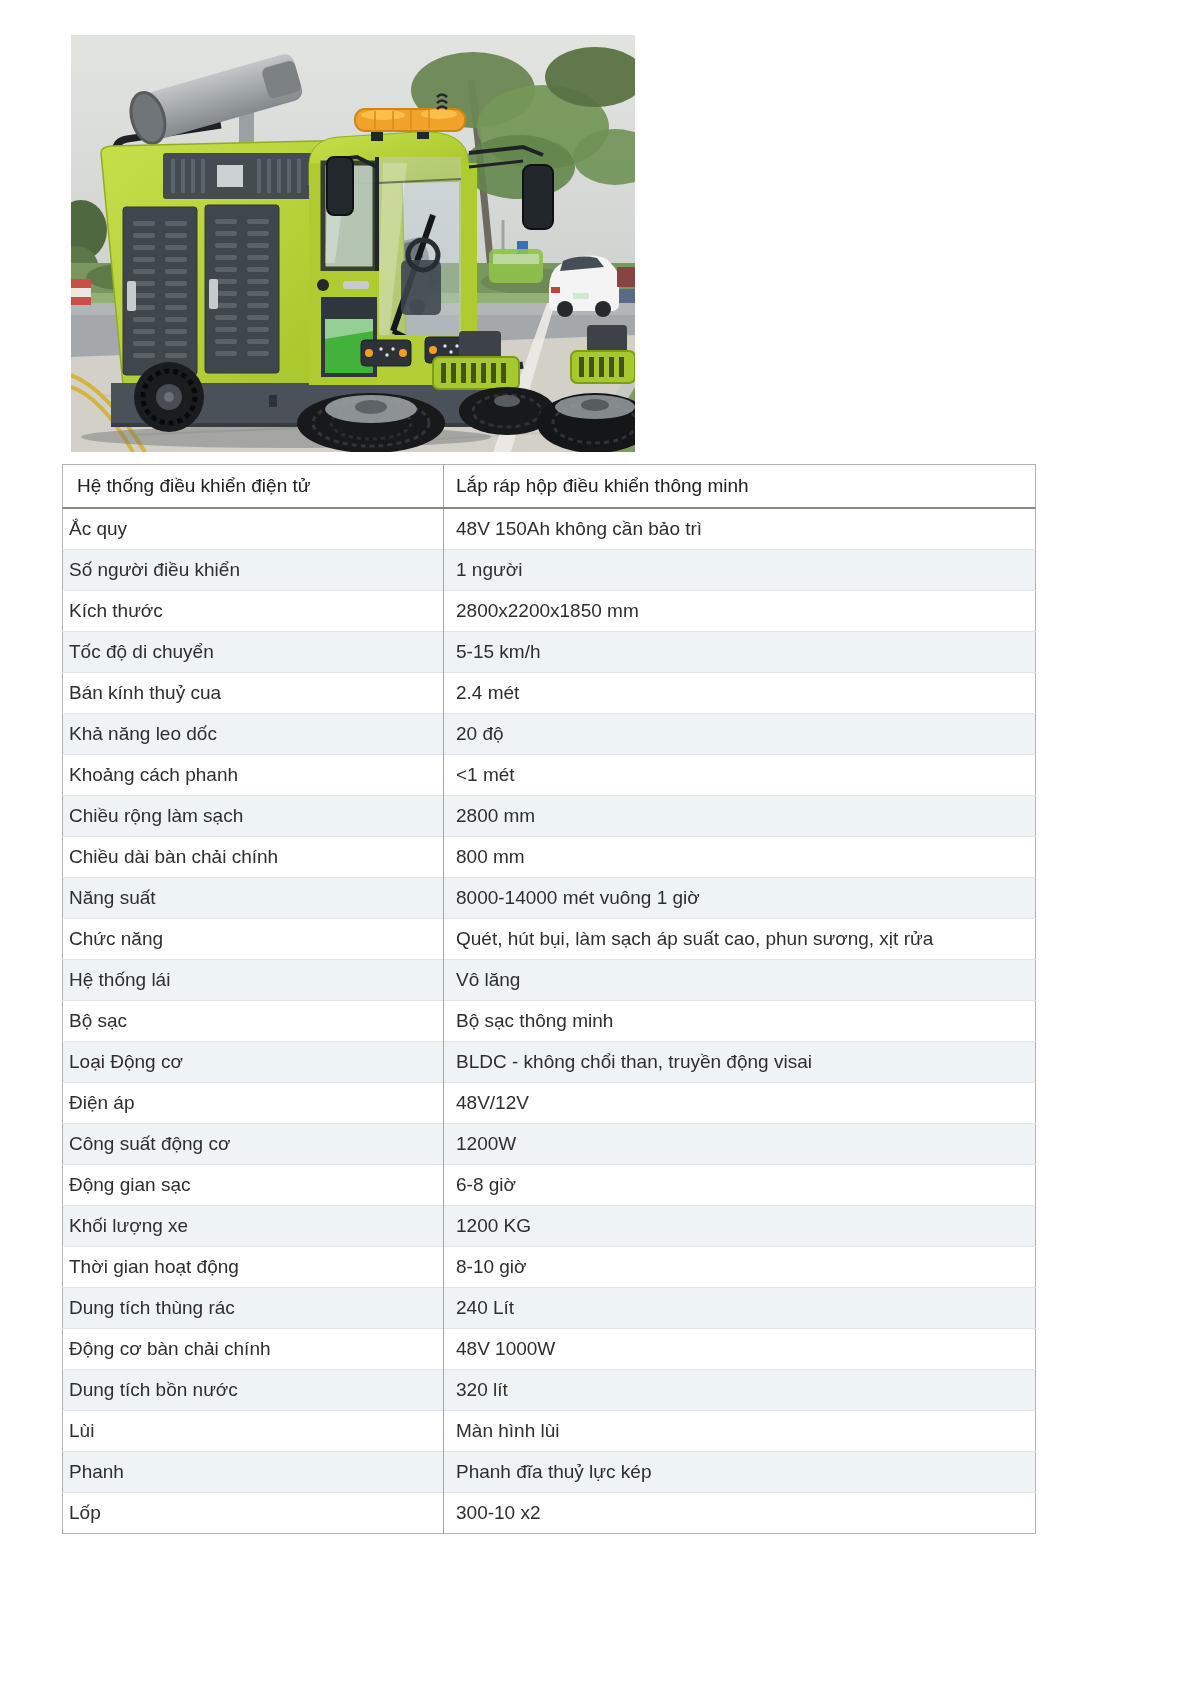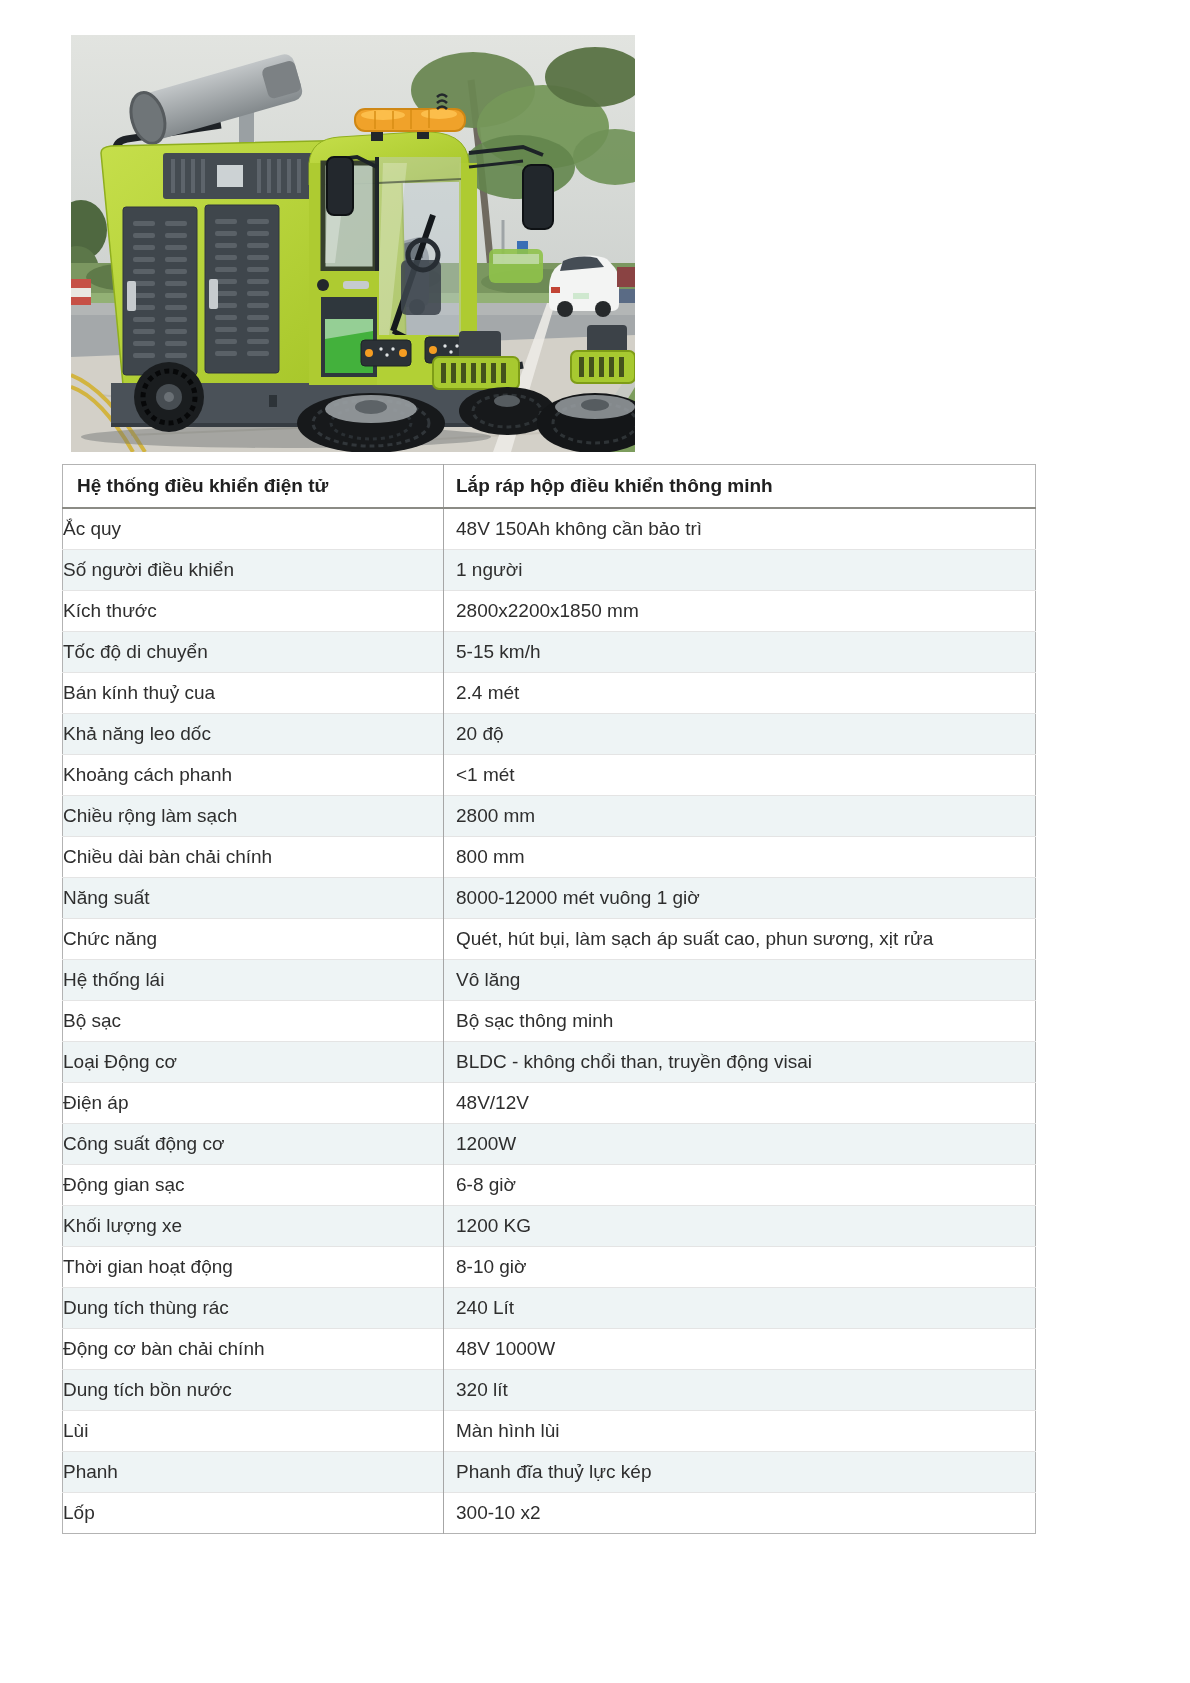--- a/index.html
+++ b/index.html
@@ -13,26 +13,26 @@
   }
   .photo-wrap svg { display:block; }
   table.spec-table {
     position:absolute; left:62px; top:464px; width:974px;
     border-collapse:collapse; table-layout:fixed;
     font-size:19px; color:#2e2e2e; background:#ffffff;
     border:1px solid #b3b3b3;
   }
   table.spec-table col.c1 { width:381px; }
   table.spec-table th {
-    text-align:left; font-weight:bold; color:#202020;
+    text-align:left; font-weight:normal; color:#202020;
     height:42px; padding:0 14px; background:#ffffff;
     border-bottom:2px solid #8b8b85;
   }
   table.spec-table td {
-    height:40px; padding:0 0;
+    height:40px; padding:0 6px;
     border-top:1px solid #e4e4e4;
     white-space:nowrap; overflow:hidden;
   }
   table.spec-table tbody tr:first-child td { border-top:none; }
   table.spec-table th.value-head,
   table.spec-table td.value-cell { border-left:1px solid #a6a6a6; padding-left:12px; }
   table.spec-table tbody tr:nth-child(even) { background:#eef4f5; }
 </style>
 </head>
 <body>
@@ -354,21 +354,21 @@
         <tr>
           <td>Chiều rộng làm sạch</td>
           <td class="value-cell">2800 mm</td>
         </tr>
         <tr>
           <td>Chiều dài bàn chải chính</td>
           <td class="value-cell">800 mm</td>
         </tr>
         <tr>
           <td>Năng suất</td>
-          <td class="value-cell">8000-12000 mét vuông 1 giờ</td>
+          <td class="value-cell">8000-14000 mét vuông 1 giờ</td>
         </tr>
         <tr>
           <td>Chức năng</td>
           <td class="value-cell">Quét, hút bụi, làm sạch áp suất cao, phun sương, xịt rửa</td>
         </tr>
         <tr>
           <td>Hệ thống lái</td>
           <td class="value-cell">Vô lăng</td>
         </tr>
         <tr>

